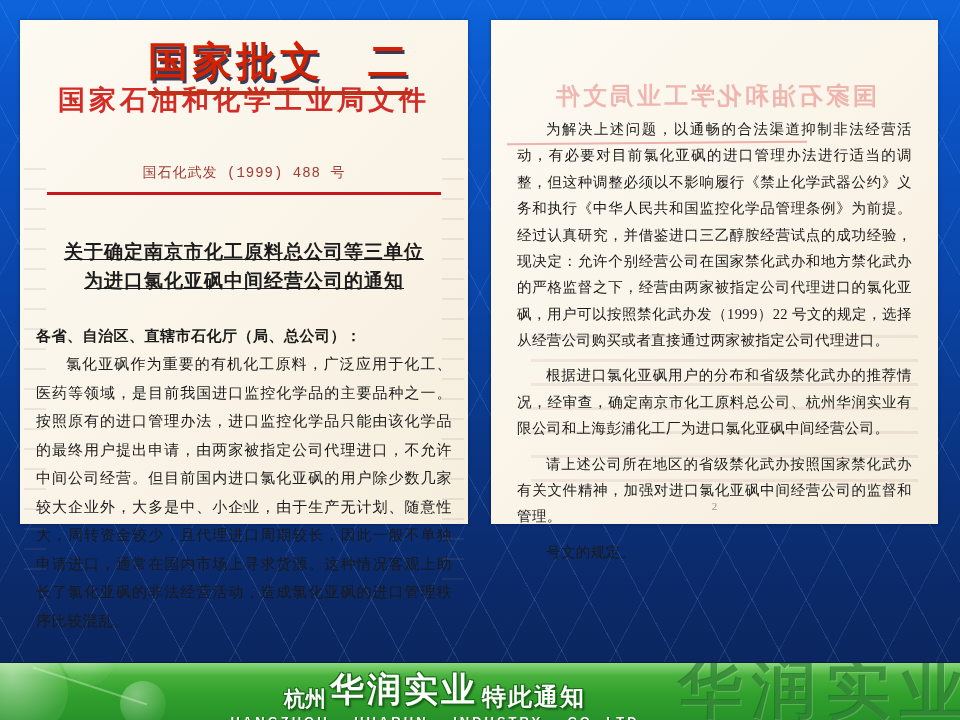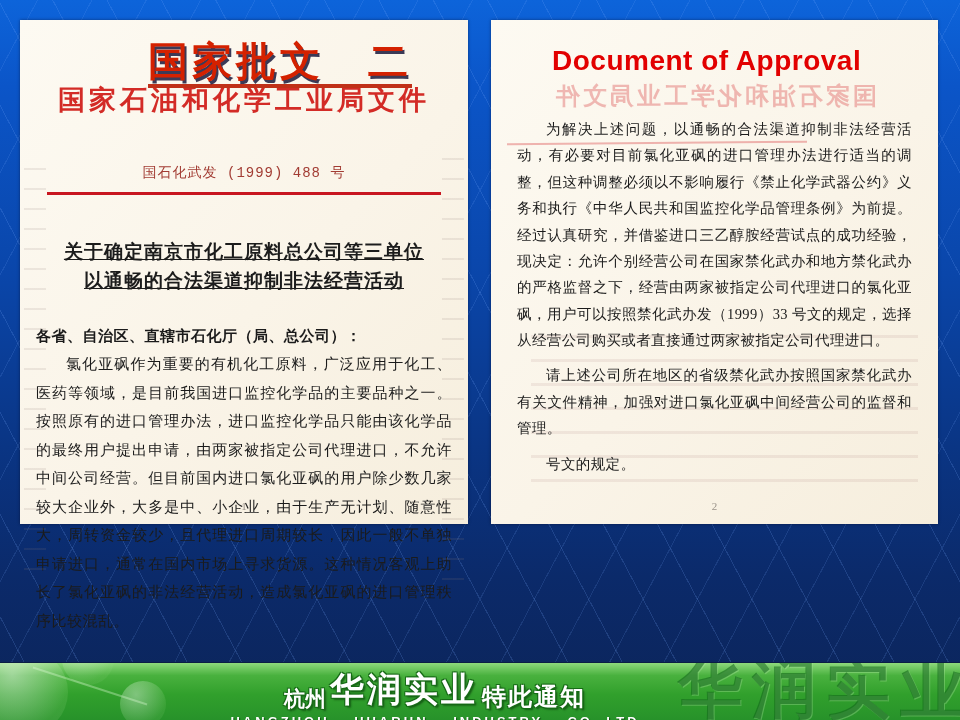--- a/index.html
+++ b/index.html
@@ -24,21 +24,21 @@
     background:linear-gradient(135deg,#fdfaf2 0%,#faf4e8 55%,#f6eedd 100%);
     box-shadow:0 0 3px rgba(0,0,20,0.45);
   }
   .page-left{left:20px;width:448px;}
   .page-right{left:491px;width:447px;}
   
   .title-cn{
     position:absolute;left:148px;top:12px;z-index:3;
     font-size:40px;font-weight:bold;letter-spacing:4px;
     color:#d42100;text-shadow:2px 3px 0 rgba(25,25,60,0.85);
-    border-bottom:4px solid #c03018;padding-bottom:1px;line-height:1.1;
+    border-bottom:4px solid #c03018;padding-bottom:8px;line-height:1.1;
   }
   .title-en{
     position:absolute;left:552px;top:26px;z-index:3;
     font-size:28px;font-weight:800;color:#e20000;letter-spacing:0.5px;
   }
   
   .doc-header{
     margin-top:62px;text-align:center;
     font-size:27px;font-weight:bold;letter-spacing:4px;color:#d32b26;
   }
@@ -127,50 +127,50 @@
     letter-spacing:3px;word-spacing:18px;
     text-shadow:1px 1px 1px rgba(10,60,10,0.8);
   }
 </style>
 </head>
 <body>
 
 <div class="slide">
 
   <h1 class="title-cn">国家批文　二</h1>
-  <h1 class="title-en">Document of Approval</h1>
 
   <div class="page page-left">
     <div class="bleed-stripes bleed-left"></div>
     <div class="bleed-stripes bleed-right"></div>
 
     <div class="doc-header">国家石油和化学工业局文件</div>
     <div class="doc-number">国石化武发 (1999) 488 号</div>
     <div class="red-rule"></div>
 
     <div class="doc-title">
       <div>关于确定南京市化工原料总公司等三单位</div>
-      <div>以通畅的合法渠道抑制非法经营活动</div>
+      <div>为进口氯化亚砜中间经营公司的通知</div>
     </div>
 
     <div class="doc-body">
       <div class="salutation">各省、自治区、直辖市石化厅（局、总公司）：</div>
       <p class="para">氯化亚砜作为重要的有机化工原料，广泛应用于化工、医药等领域，是目前我国进口监控化学品的主要品种之一。按照原有的进口管理办法，进口监控化学品只能由该化学品的最终用户提出申请，由两家被指定公司代理进口，不允许中间公司经营。但目前国内进口氯化亚砜的用户除少数几家较大企业外，大多是中、小企业，由于生产无计划、随意性大，周转资金较少，且代理进口周期较长，因此一般不单独申请进口，通常在国内市场上寻求货源。这种情况客观上助长了氯化亚砜的非法经营活动，造成氯化亚砜的进口管理秩序比较混乱。</p>
     </div>
 
     <div class="page-num">1</div>
   </div>
 
   <div class="page page-right">
     <div class="bleed-header">国家石油和化学工业局文件</div>
     <div class="bleed-line"></div>
     <div class="bleed-block"></div>
 
     <div class="doc-body2">
-      <p class="para">为解决上述问题，以通畅的合法渠道抑制非法经营活动，有必要对目前氯化亚砜的进口管理办法进行适当的调整，但这种调整必须以不影响履行《禁止化学武器公约》义务和执行《中华人民共和国监控化学品管理条例》为前提。经过认真研究，并借鉴进口三乙醇胺经营试点的成功经验，现决定：允许个别经营公司在国家禁化武办和地方禁化武办的严格监督之下，经营由两家被指定公司代理进口的氯化亚砜，用户可以按照禁化武办发（1999）33 号文的规定，选择从经营公司购买或者直接通过两家被指定公司代理进口。</p>
+      <p class="para">为解决上述问题，以通畅的合法渠道抑制非法经营活动，有必要对目前氯化亚砜的进口管理办法进行适当的调整，但这种调整必须以不影响履行《禁止化学武器公约》义务和执行《中华人民共和国监控化学品管理条例》为前提。经过认真研究，并借鉴进口三乙醇胺经营试点的成功经验，现决定：允许个别经营公司在国家禁化武办和地方禁化武办的严格监督之下，经营由两家被指定公司代理进口的氯化亚砜，用户可以按照禁化武办发（1999）22 号文的规定，选择从经营公司购买或者直接通过两家被指定公司代理进口。</p>
+      <p class="para">根据进口氯化亚砜用户的分布和省级禁化武办的推荐情况，经审查，确定南京市化工原料总公司、杭州华润实业有限公司和上海彭浦化工厂为进口氯化亚砜中间经营公司。</p>
       <p class="para">请上述公司所在地区的省级禁化武办按照国家禁化武办有关文件精神，加强对进口氯化亚砜中间经营公司的监督和管理。</p>
       <p class="para">号文的规定。</p>
     </div>
 
     <div class="page-num">2</div>
   </div>
 
   <div class="banner">
     <div class="mol mol1"></div>
     <div class="mol mol2"></div>

